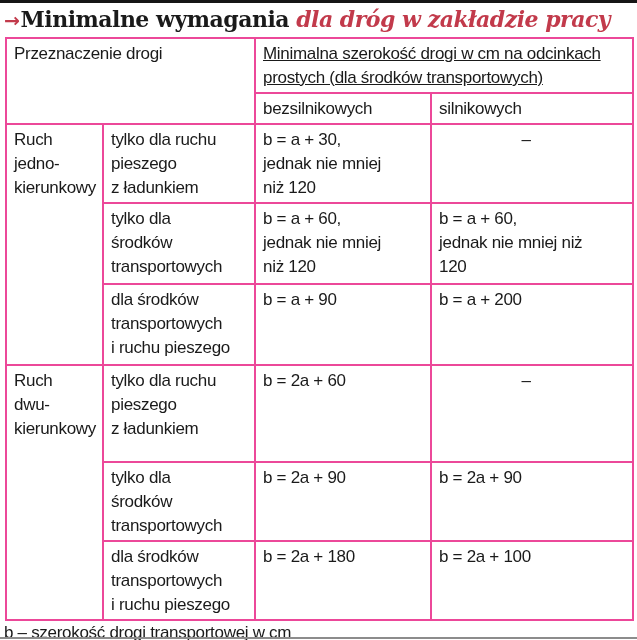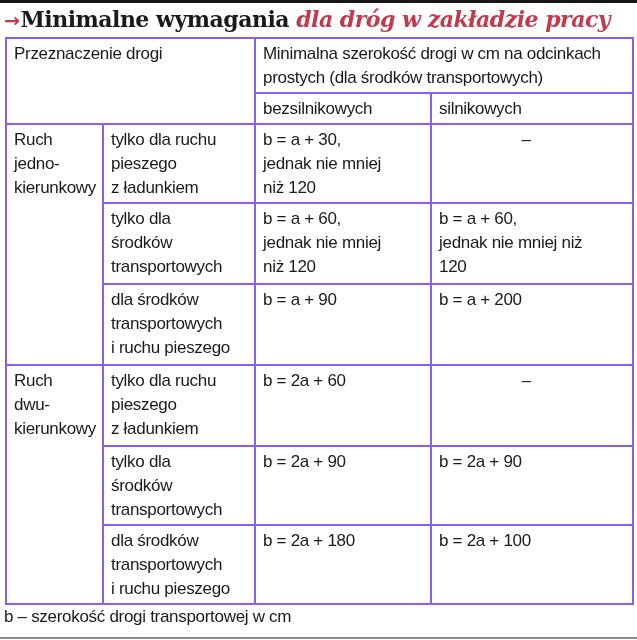--- a/index.html
+++ b/index.html
@@ -30,32 +30,32 @@
   }
   .title .red { color: #c23a4b; font-style: italic; }
 
   table.req {
     border-collapse: collapse;
     margin-left: 5px;
     table-layout: fixed;
     width: 627px;
   }
   table.req td {
-    border: 2px solid #8b5cf6;
+    border: 2px solid #ec4899;
     font-size: 17px;
     line-height: 24px;
     letter-spacing: -0.3px;
     vertical-align: top;
     padding: 3px 19px 2px 7px;
     white-space: pre-line;
     overflow: hidden;
   }
   td.mid { vertical-align: middle; }
   td.center { text-align: center; }
-  td.hdr { line-height: 22px; }
+  td.hdr { line-height: 22px; text-decoration: underline; }
 
   .legend {
     margin: 1px 0 0 4px;
     font-size: 17px;
     line-height: 22px;
     letter-spacing: -0.3px;
   }
   .legend div { white-space: nowrap; }
   .bottom-rule {
     position: absolute;
@@ -112,21 +112,21 @@
 120</td>
   </tr>
   <tr style="height:81px">
     <td>dla środków
 transportowych
 i ruchu pieszego</td>
     <td>b = a + 90</td>
     <td>b = a + 200</td>
   </tr>
 
-  <tr style="height:81px">
+  <tr style="height:97px">
     <td rowspan="3">Ruch dwu-
 kierunkowy</td>
     <td>tylko dla ruchu
 pieszego
 z ładunkiem</td>
     <td>b = 2a + 60</td>
     <td class="center">–</td>
   </tr>
   <tr style="height:49px">
     <td>tylko dla środków

